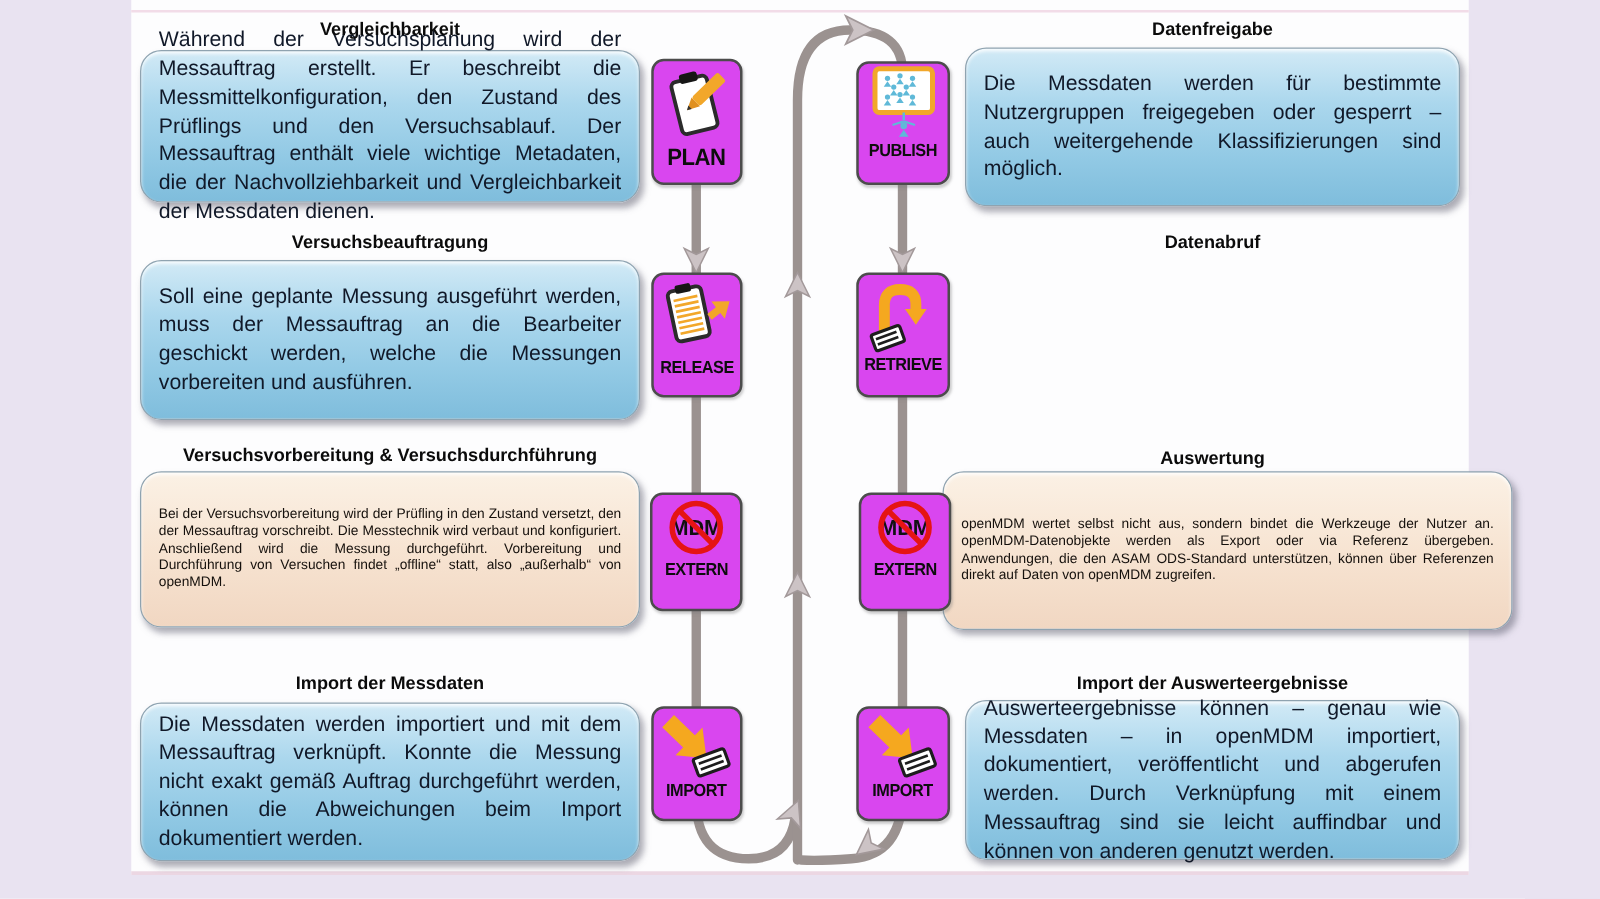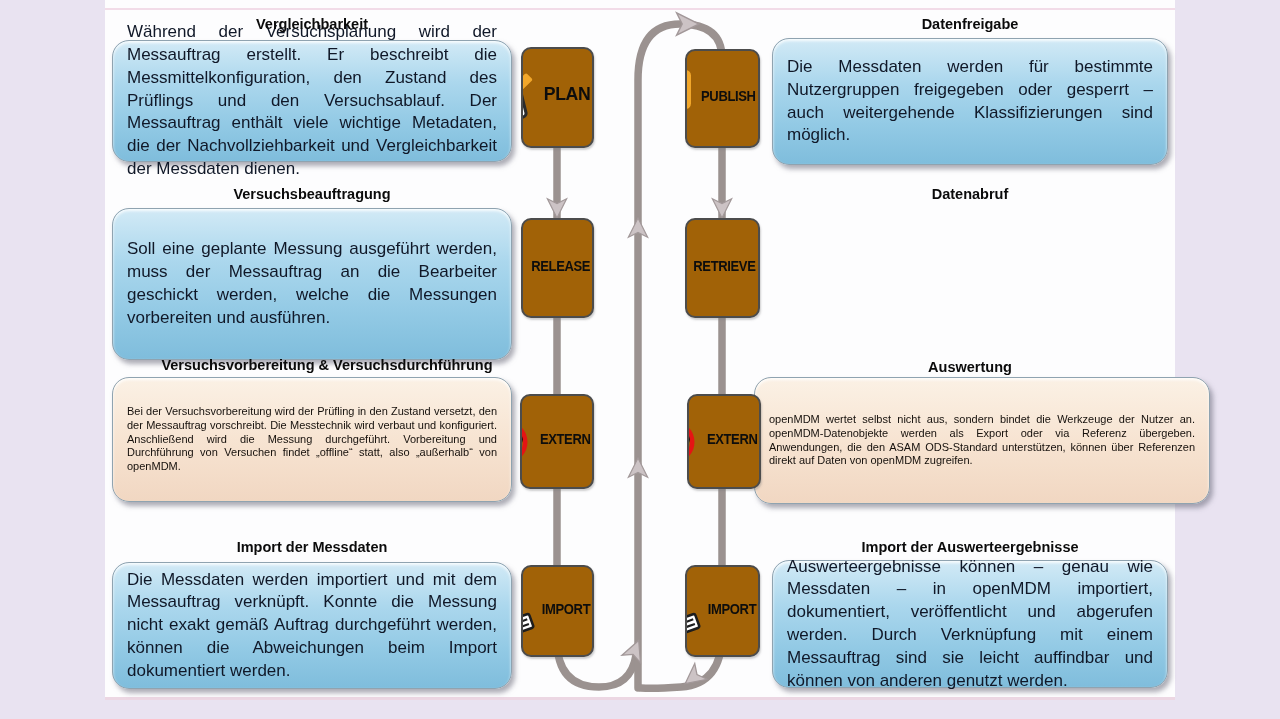--- a/index.html
+++ b/index.html
@@ -37,43 +37,43 @@
   .infobox.blue  { background:linear-gradient(180deg,#d2eaf6 0%,#abd7ed 35%,#93cae5 68%,#7fbddc 100%); }
   .infobox.peach { background:linear-gradient(180deg,#fbf1e5 0%,#f7e4d2 50%,#f1d7c2 100%); }
   .infobox p {
     margin:0; padding:6px 14px; width:100%;
     font-size:17px; line-height:1.34; text-align:justify; color:#101828;
   }
   .infobox.peach p { color:#15100c; }
   .infobox.dense p { font-size:11px; line-height:1.27; }
 
   .badge {
-    position:absolute; z-index:2; background:#a16207;
+    position:absolute; z-index:2; background:#d946ef;
     border:2.5px solid #4c4c4c; border-radius:10px;
     box-shadow:1px 2px 2px rgba(120,120,120,.35);
-    display:flex; flex-direction:row; align-items:center; justify-content:flex-end;
+    display:flex; flex-direction:column; align-items:center; justify-content:flex-start;
     overflow:hidden;
   }
   .badge svg { display:block; flex:0 0 auto; }
   .badge-label {
     display:inline-block; font-weight:bold; color:#0d0d0d;
     font-size:14.5px; letter-spacing:-0.4px; line-height:1;
     padding-bottom:6px; transform:scaleX(.93);
   }
   .badge-label.big { font-size:19px; padding-bottom:8px; }
   .badge-label.small { font-size:14px; padding-bottom:5px; }
 
   
   .h-l1{left:7px;top:16px;width:400px} .h-l2{left:7px;top:186px;width:400px}
-  .h-l3{left:22px;top:357px;width:400px} .h-l4{left:7px;top:539px;width:400px}
+  .h-l3{left:7px;top:357px;width:400px} .h-l4{left:7px;top:539px;width:400px}
   .h-r1{left:667px;top:16px;width:396px} .h-r2{left:667px;top:186px;width:396px}
   .h-r3{left:667px;top:359px;width:396px} .h-r4{left:667px;top:539px;width:396px}
   
   .b-l1{left:7px;top:40px;width:400px;height:122px}
-  .b-l2{left:7px;top:208px;width:400px;height:152px}
+  .b-l2{left:7px;top:208px;width:400px;height:128px}
   .b-l3{left:7px;top:377px;width:400px;height:125px}
   .b-l4{left:7px;top:562px;width:400px;height:127px}
   .b-r1{left:667px;top:38px;width:396px;height:127px}
   .b-r2{left:667px;top:208px;width:396px;height:130px}
   .b-r3{left:649px;top:377px;width:456px;height:127px}
   .b-r4{left:667px;top:560px;width:396px;height:128px}
   
   .bg-plan{left:416px;top:47px;width:73px;height:101px}
   .bg-publish{left:580px;top:49px;width:75px;height:99px}
   .bg-release{left:416px;top:218px;width:73px;height:100px}

